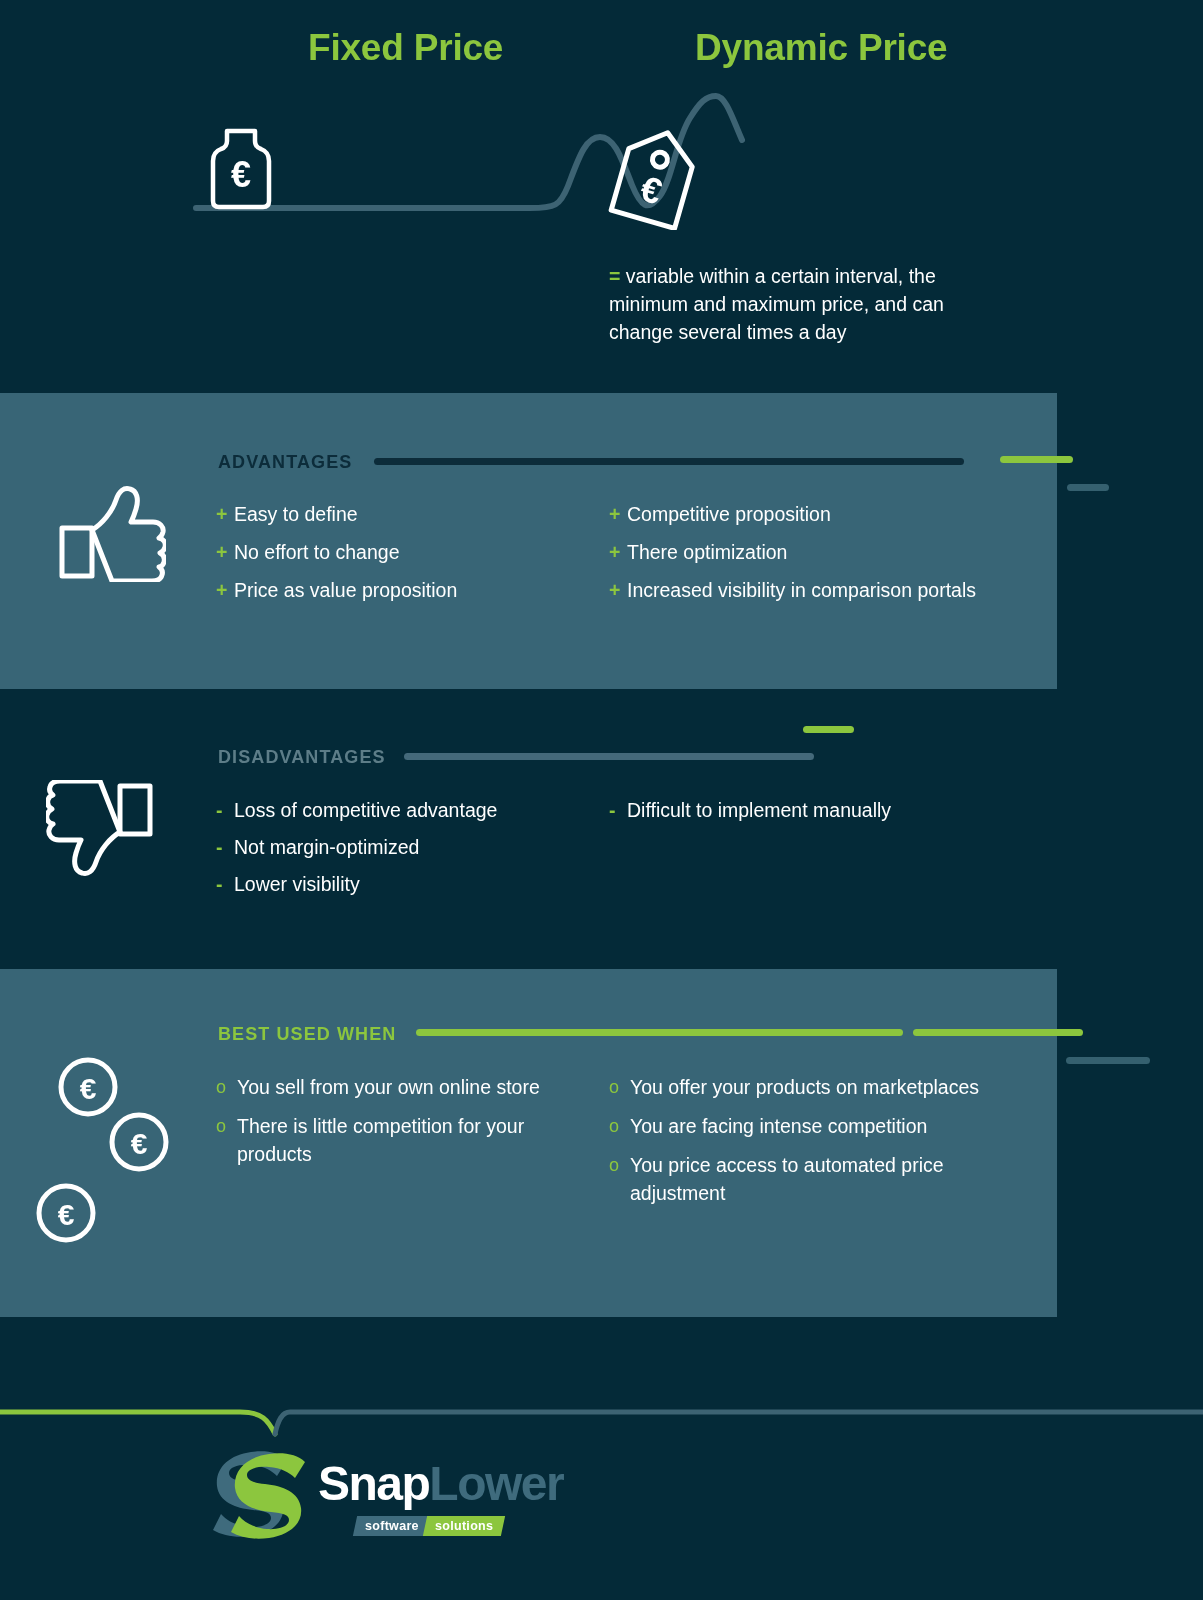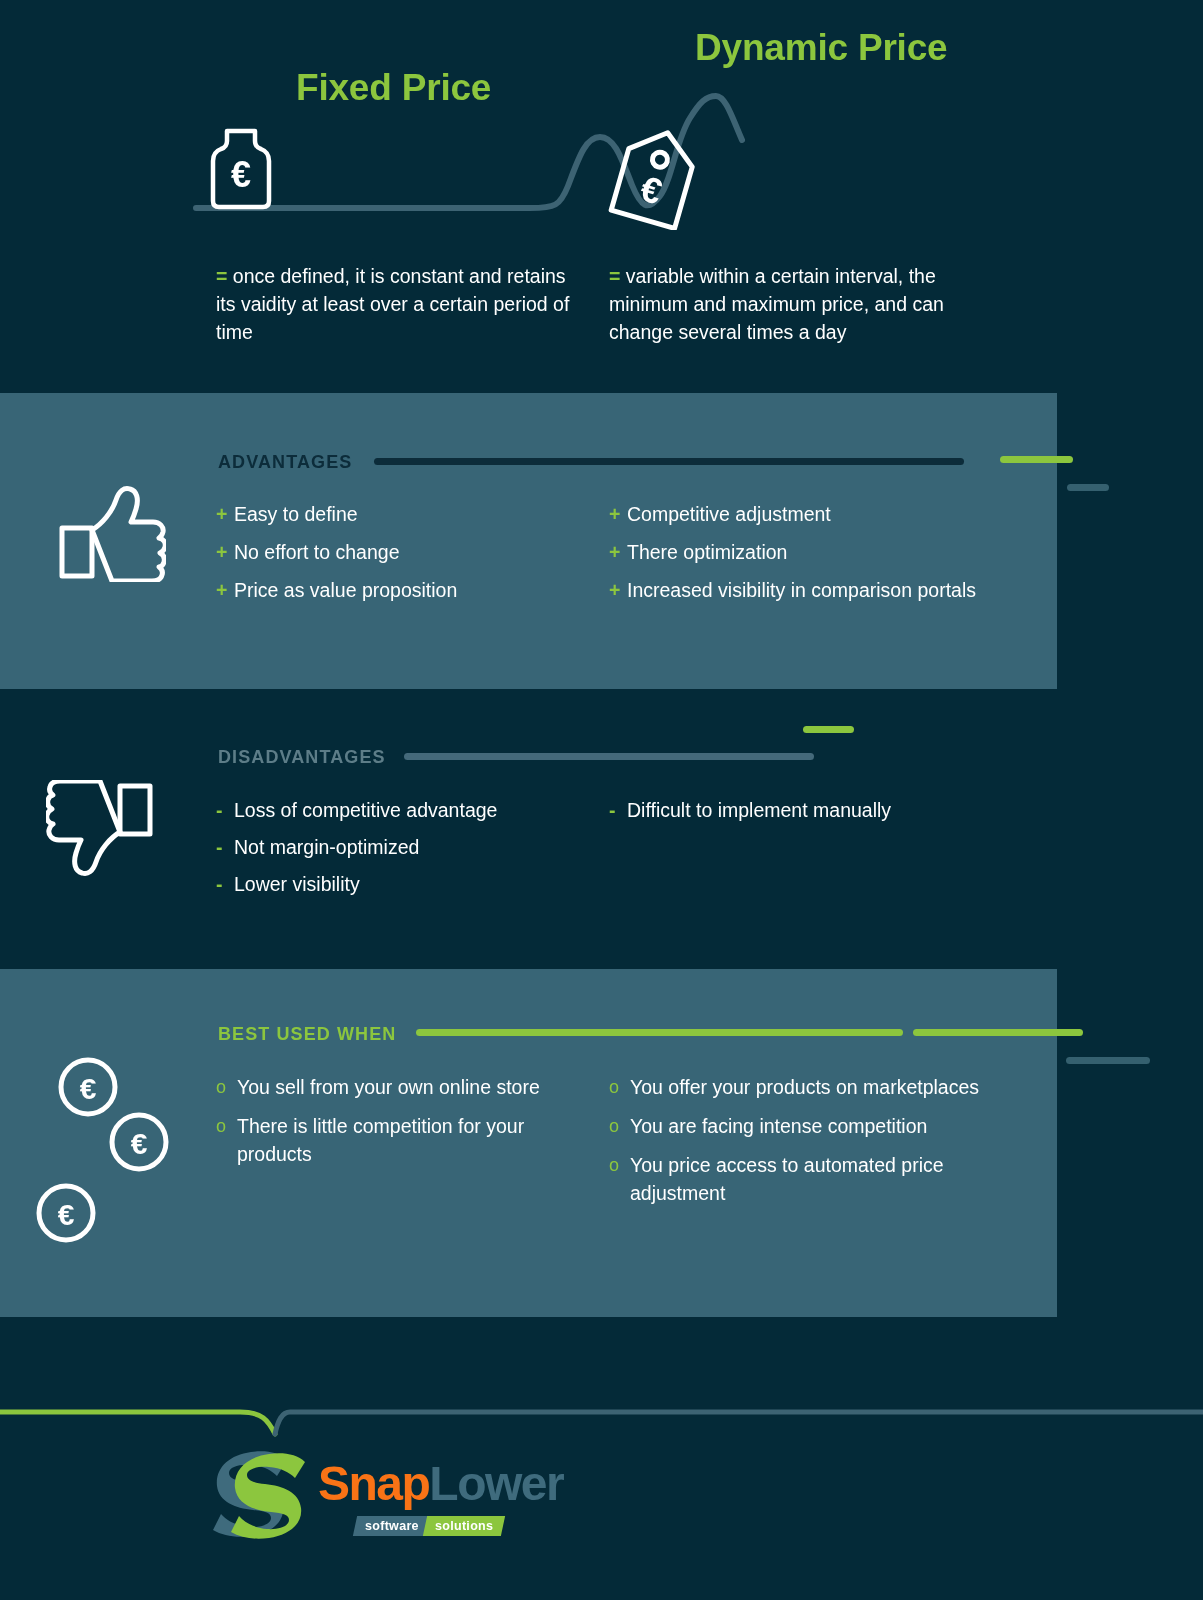--- a/index.html
+++ b/index.html
@@ -25,21 +25,21 @@
   #hdr-fixed { left: 205px; }
   #hdr-dynamic { left: 608px; }
   .hdr-title {
     position: absolute;
     color: #8cc63e;
     font-size: 37px;
     font-weight: bold;
     letter-spacing: -0.2px;
     white-space: nowrap;
   }
-  #title-fixed { left: 296px; top: 27px; margin-top: 40px; }
+  #title-fixed { left: 308px; top: 27px; }
   #title-dynamic { left: 695px; top: 27px; }
 
   .svg-layer { position: absolute; left: 0; top: 0; pointer-events: none; }
 
   .intro {
     position: absolute;
     color: #ffffff;
     font-size: 19.5px;
     line-height: 28px;
     width: 360px;
@@ -115,21 +115,21 @@
   #footer-lines { position: absolute; left: 0; top: 1390px; width: 1203px; height: 50px; }
   #logo { position: absolute; left: 213px; top: 1448px; width: 300px; height: 110px; }
   .logo-word {
     position: absolute;
     left: 105px; top: 8px;
     font-size: 48px;
     font-weight: bold;
     letter-spacing: -1.5px;
     white-space: nowrap;
   }
-  .logo-snap { color: #f97316; }
+  .logo-snap { color: #ffffff; }
   .logo-soft { color: #3f6b7d; }
   .tag {
     position: absolute;
     top: 68px;
     height: 20px;
     font-size: 12.5px;
     font-weight: bold;
     color: #ffffff;
     line-height: 20px;
     padding: 0 10px;
@@ -173,21 +173,20 @@
       <svg width="95" height="105" viewBox="0 0 95 105">
         <g transform="rotate(16 47 52)">
           <path d="M47,6 L80,32 L80,96 h-66 L14,32 Z" fill="none" stroke="#ffffff" stroke-width="5" stroke-linejoin="round"></path>
           <circle cx="47" cy="34" r="7.5" fill="none" stroke="#ffffff" stroke-width="5"></circle>
           <text x="47" y="78" font-family="'Liberation Sans',sans-serif" font-size="36" font-weight="bold" fill="#ffffff" text-anchor="middle">€</text>
         </g>
       </svg>
     </div>
     <div class="hdr-title" id="title-dynamic">Dynamic Price</div>
 
-    <div class="intro" id="intro-fixed"><span class="eqmark">=</span><span> once defined, it is constant and retains its vaidity at least over a certain period of time</span></div>
 
     <div class="intro" id="intro-dynamic"><span class="eqmark">=</span><span> variable within a certain interval, the minimum and maximum price, and can change several times a day</span></div>
   </div>
 
   <div class="sec-head" id="head-advantages">ADVANTAGES</div>
   <div class="rule" id="rule-adv"></div>
   <div class="dash" id="dash-adv-green"></div>
   <div class="dash" id="dash-adv-gray"></div>
 
   <div class="icon-box" id="icon-thumbup">
@@ -200,21 +199,21 @@
     </svg>
   </div>
 
   <div class="col col-left list-adv-left">
     <div class="item"><span class="mark">+</span><span>Easy to define</span></div>
     <div class="item"><span class="mark">+</span><span>No effort to change</span></div>
     <div class="item"><span class="mark">+</span><span>Price as value proposition</span></div>
   </div>
 
   <div class="col col-right list-adv-right">
-    <div class="item"><span class="mark">+</span><span>Competitive adjustment</span></div>
+    <div class="item"><span class="mark">+</span><span>Competitive proposition</span></div>
     <div class="item"><span class="mark">+</span><span>There optimization</span></div>
     <div class="item"><span class="mark">+</span><span>Increased visibility in comparison portals</span></div>
   </div>
 
   <div class="sec-head" id="head-disadvantages">DISADVANTAGES</div>
   <div class="rule" id="rule-dis"></div>
   <div class="dash" id="dash-dis-green"></div>
 
   <div class="icon-box" id="icon-thumbdown">
     <svg width="120" height="100" viewBox="0 0 120 100">

